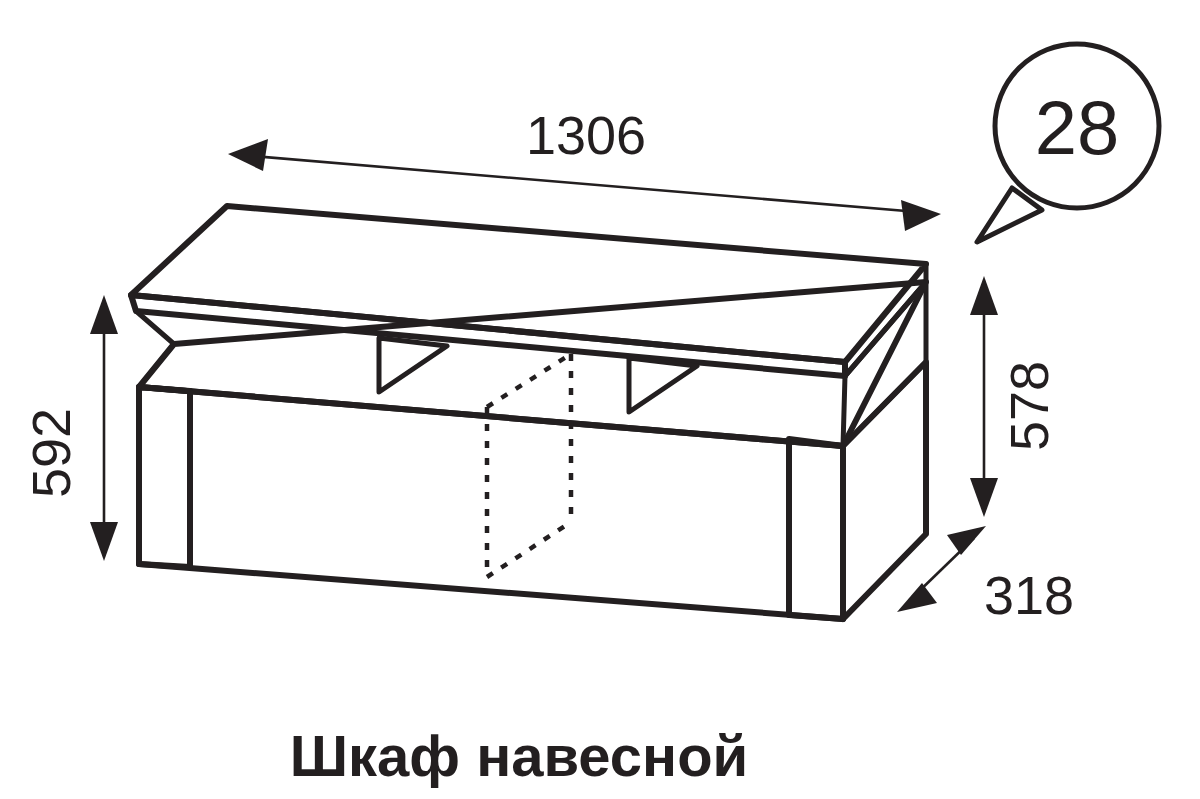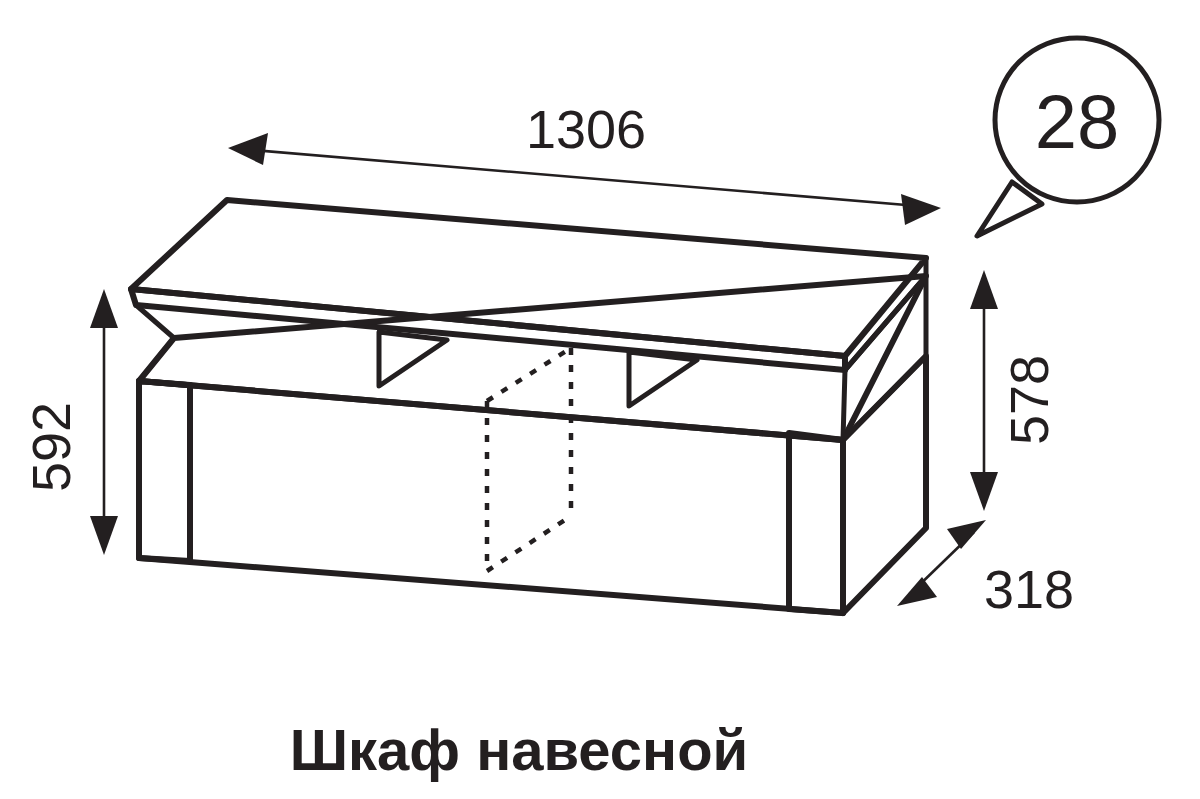--- a/index.html
+++ b/index.html
@@ -11,21 +11,21 @@
     width: 1200px;
     height: 799px;
     font-family: "Liberation Sans", sans-serif;
     color: #231f20;
     overflow: hidden;
     position: relative;
   }
   #drawing-root {
     position: absolute;
     left: 0;
-    top: 8px;
+    top: 14px;
     width: 1200px;
     height: 656px;
   }
   svg {
     display: block;
   }
   .edge {
     fill: none;
     stroke: #231f20;
     stroke-width: 6;

